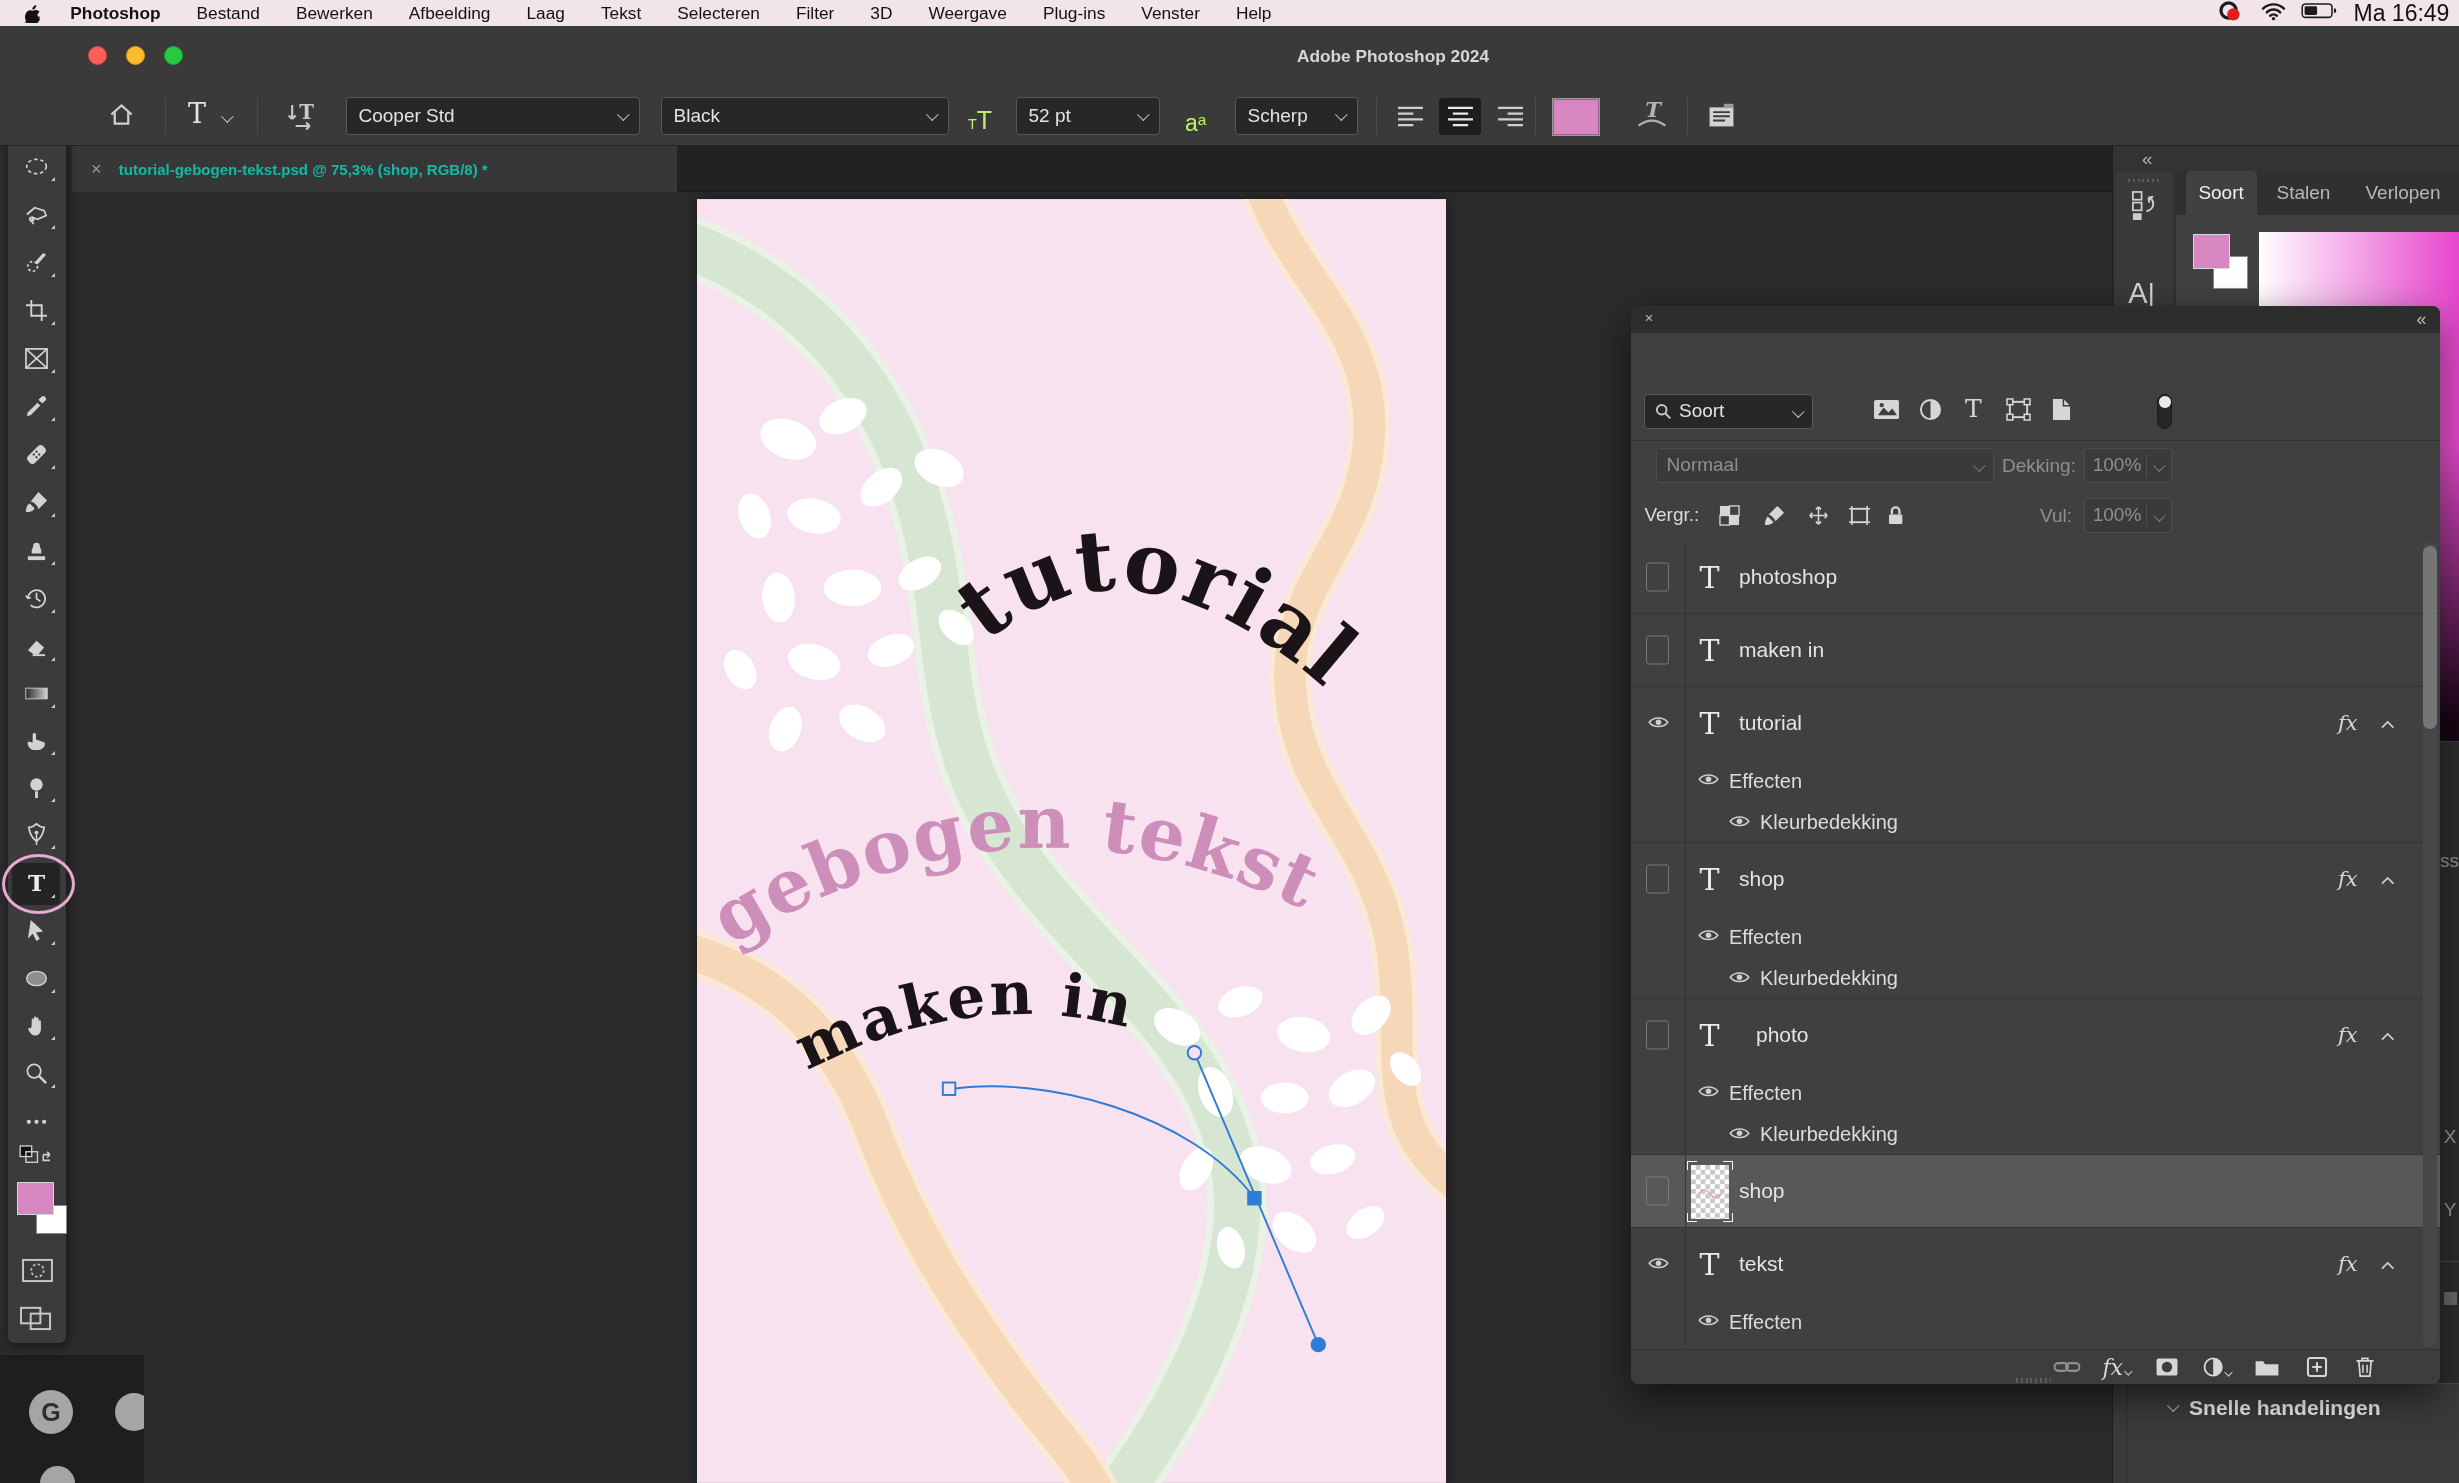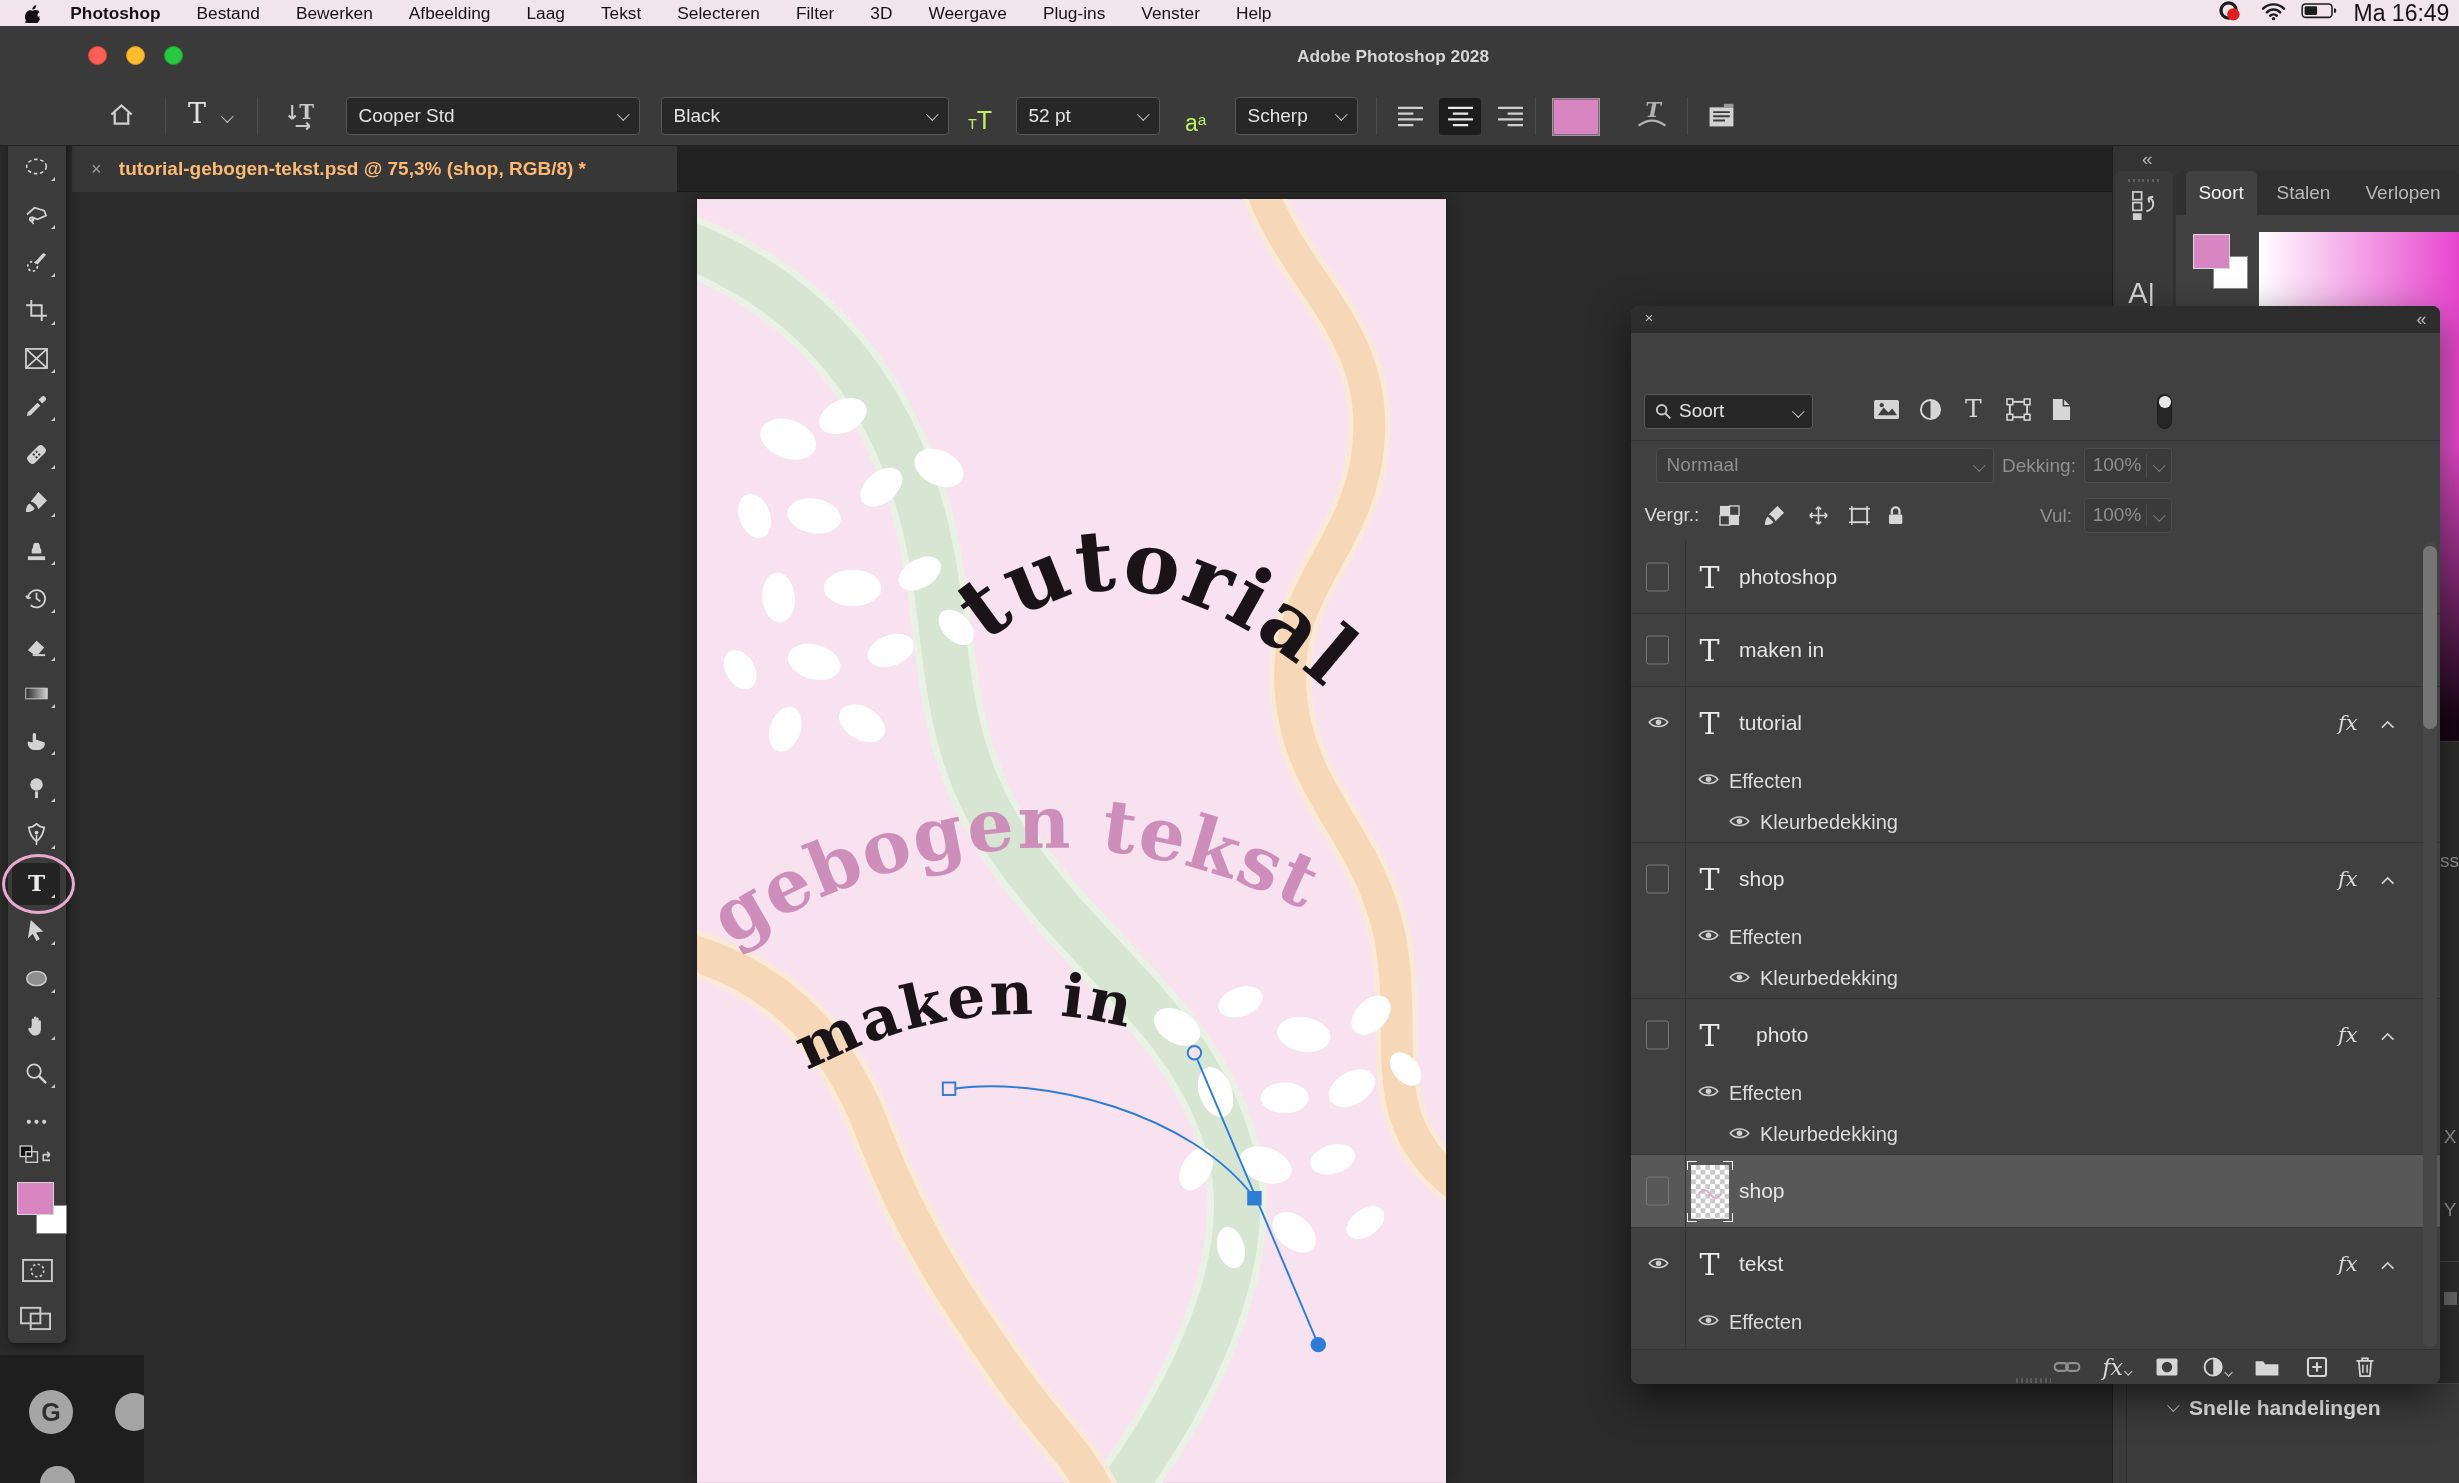--- a/index.html
+++ b/index.html
@@ -37,21 +37,21 @@
   .chev.dim{border-color:#7d7d7d;}
   .ob-glyph{position:absolute;color:#bef264;font-family:Liberation Sans, sans-serif;}
   .align-btn{position:absolute;top:13.4px;width:42px;height:37px;display:flex;align-items:center;justify-content:center;border-radius:3.8px;}
   .align-btn.active{background:#1d1d1d;}
   .ob-swatch{position:absolute;left:1552px;top:13.4px;width:48px;height:38px;background:var(--accent);border:1px solid #9a9a9a;box-shadow:inset 0 0 0 1px #30303066;}
 
   
   .tabbar{position:absolute;left:72px;top:146px;width:2040px;height:46px;background:#222;border-bottom:1px solid #1a1a1a;z-index:5;}
   .doctab{position:absolute;left:0;top:0;width:605px;height:46px;background:#373737;display:flex;align-items:center;}
   .doctab .x{color:#9c9c9c;font-size:18px;margin:0 17.3px 0 19px;}
-  .doctab .lbl{color:#fdba74;font-size:19px;font-weight:bold;white-space:nowrap;}
+  .doctab .lbl{color:#14b8a6;font-size:15px;font-weight:bold;white-space:nowrap;}
 
   
   .canvas-wrap{position:absolute;left:697px;top:199px;width:749px;height:1284px;z-index:3;box-shadow:0 0 13.4px rgba(0,0,0,.45);}
   svg text{font-family:"DejaVu Serif",serif;font-weight:bold;}
   .txt-black{fill:var(--txt-black);} .txt-pink{fill:var(--txt-pink);}
 
   
   .toolbar{position:absolute;left:7.7px;top:46px;width:58px;height:1297px;background:#3b3b3b;border-radius:6.7px;box-shadow:1.9px 2.9px 9.6px rgba(0,0,0,.5);z-index:8;}
   .tb-head{position:absolute;left:0;top:0;width:58px;height:27px;background:#2f2f2f;border-radius:6.7px 6.7px 0 0;color:#b5b5b5;font-size:14.4px;}
   .tb-head .x{position:absolute;left:9.6px;top:3.8px;} .tb-head .gg{position:absolute;right:8.6px;top:3.8px;letter-spacing:-1.9px;}
@@ -171,21 +171,21 @@
     <span class="mb-time">Ma 16:49</span>
   </div>
 </div>
 
 <div class="titlebar">
   <div class="lights">
     <span class="light r"></span>
     <span class="light y"></span>
     <span class="light g"></span>
   </div>
-  <span class="win-title">Adobe Photoshop 2028</span>
+  <span class="win-title">Adobe Photoshop 2024</span>
 </div>
 
 <div class="optionsbar">
   <span class="abs" style="left:108px;top:17.3px;">
     <svg width="27" height="25" viewBox="0 0 24 22">
         <path d="M3 11 L12 3 L21 11 M6 9.2 V19 h12 V9.2" fill="none" stroke="#d0d0d0" stroke-width="2"></path>
       </svg>
   </span>
   <span class="ob-sep" style="left:165px;"></span>
   <span class="abs" style="left:188px;top:13.4px;font-family:'DejaVu Serif',serif;font-size:27px;color:#e2e2e2;">T</span>

